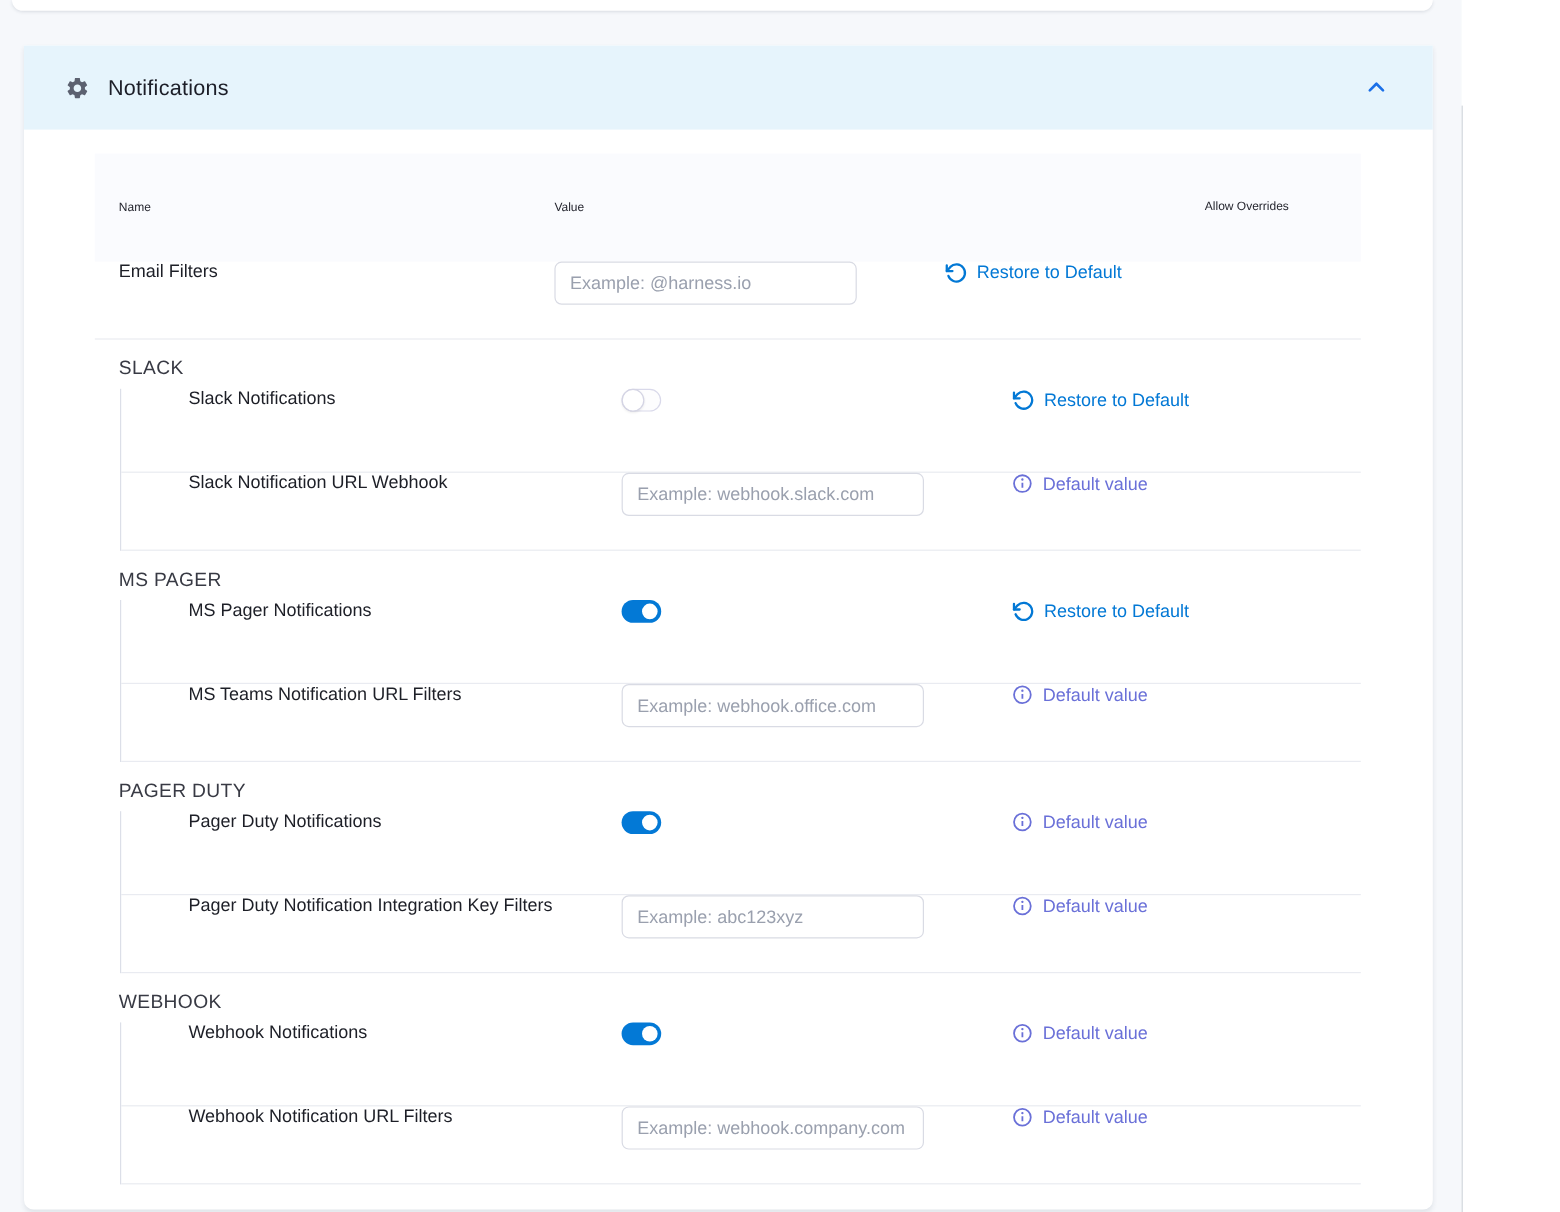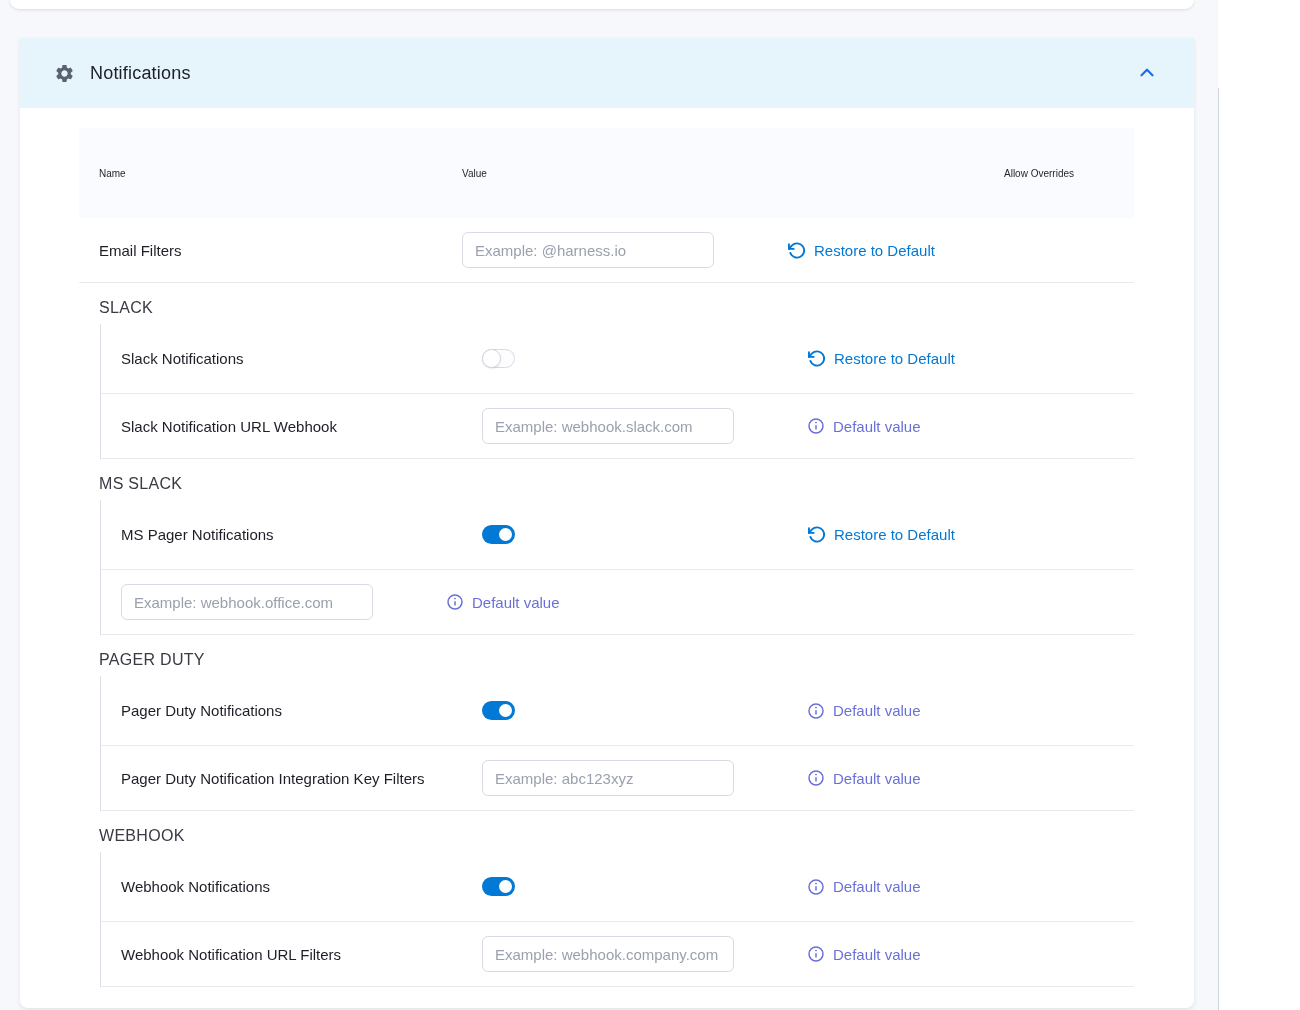--- a/index.html
+++ b/index.html
@@ -53,39 +53,39 @@
     display:flex; align-items:center;
     background:#fafbfe;
     height:90px;
     padding-left:20px;
     font-size:10px; font-weight:500; color:#25262f;
   }
   .th-name  { width:363px; }
   .th-value { width:325px; }
   .th-overrides {
     margin-left:auto; width:84px; margin-right:46px;
-    line-height:35px;
+    line-height:16px;
   }
 
   .row {
-    display:flex; align-items:center;
+    display:flex; align-items:flex-start;
     border-bottom:1px solid #e9ebf1;
     padding-left:20px;
   }
   .row.standalone { height:72px; }
   .row.toggle-row { height:70px; }
   .row.input-row  { height:65px; }
 
   .cell-name {
     width:363px;
     font-size:15px; font-weight:500; color:#1d1f27;
     padding-right:8px;
     white-space:nowrap;
   }
-  .group .cell-name { width:361px; }
+  .group .cell-name { width:361px;margin-left:36px; }
   .cell-value { width:325px; display:flex; align-items:center; }
   .cell-action { flex:1; display:flex; align-items:center; }
 
   .section-label {
     margin:16px 0 7px;
     padding-left:20px;
     font-size:16px; font-weight:500; color:#383a44;
     letter-spacing:0.3px;
   }
   .group {
@@ -213,21 +213,21 @@
                       <circle cx="12" cy="7.4" r="0.7" fill="currentColor" stroke-width="1.2"></circle>
                     </svg>
                   </span>
                   <span>Default value</span>
                 </span>
               </div>
             </div>
           </div>
         </div>
         <div class="section">
-          <div class="section-label">MS SLACK</div>
+          <div class="section-label">MS PAGER</div>
           <div class="group">
             <div class="row toggle-row">
               <div class="cell-name">MS Pager Notifications</div>
               <div class="cell-value">
                 <div class="toggle on" role="switch">
                   <div class="knob"></div>
                 </div>
               </div>
               <div class="cell-action">
                 <span class="act-link blue">
@@ -235,20 +235,21 @@
                     <svg width="19" height="19" viewBox="0 0 24 24" fill="none" stroke="currentColor" stroke-width="2.4" stroke-linecap="round" stroke-linejoin="round">
                       <polyline points="2.5 4 2.5 10 8.5 10"></polyline>
                       <path d="M4.2 15a9 9 0 1 0 2.1-9.4L2.5 10"></path>
                     </svg>
                   </span>
                   <span>Restore to Default</span>
                 </span>
               </div>
             </div>
             <div class="row input-row">
+              <div class="cell-name">MS Teams Notification URL Filters</div>
               <div class="cell-value">
                 <input class="val-input" type="text" placeholder="Example: webhook.office.com" style="">
               </div>
               <div class="cell-action">
                 <span class="act-link purple">
                   <span class="icon" style="display:flex">
                     <svg width="18" height="18" viewBox="0 0 24 24" fill="none" stroke="currentColor" stroke-width="2">
                       <circle cx="12" cy="12" r="9.3"></circle>
                       <line x1="12" y1="11" x2="12" y2="16.5"></line>
                       <circle cx="12" cy="7.4" r="0.7" fill="currentColor" stroke-width="1.2"></circle>

